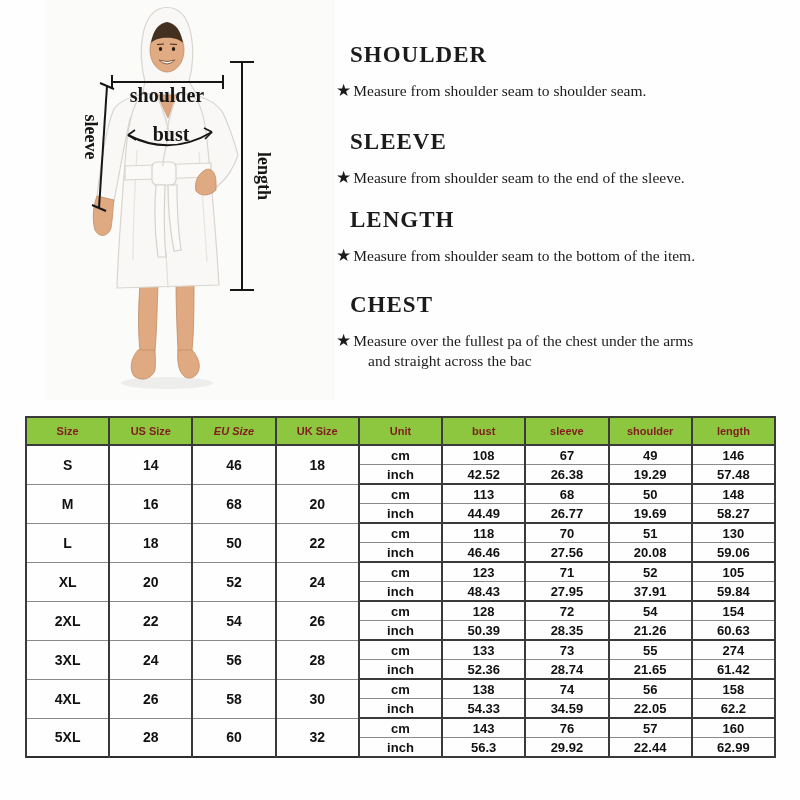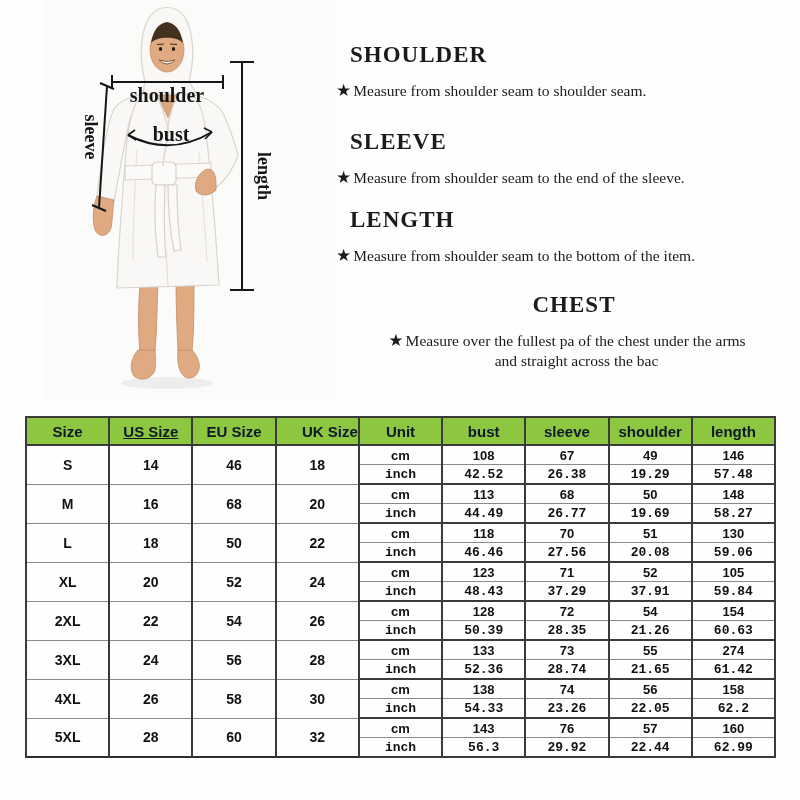--- a/index.html
+++ b/index.html
@@ -18,45 +18,45 @@
   .guide-section { position:absolute; left:0; width:100%; }
   .guide-title {
     font-family:"Liberation Serif", serif;
     font-size:23px; letter-spacing:1px; margin:0 0 0 14px; color:#1b1b1b;
   }
   .guide-line {
     font-family:Liberation Serif, serif;
     font-size:15.5px; margin:0; color:#1b1b1b; line-height:20px; white-space:nowrap;
   }
   .star { font-size:17px; margin-right:2px; }
-  .guide-line2 { margin-left:19px; }
+  .guide-line2 { margin-left:32px; }
   .sec-1 { top:42px; }
   .sec-2 { top:129px; }
   .sec-3 { top:207px; }
-  .sec-4 { top:292px;text-align:center; }
+  .sec-4 { top:292px; }
   .guide-section .guide-line { margin-top:13px; }
 
   
   table.size-table {
     position:absolute; left:25px; top:416px; width:751px;
     border-collapse:collapse; table-layout:fixed;
     font-family:"Liberation Sans", sans-serif;
   }
   .size-table th {
-    height:26px; font-size:15px; font-weight:bold; color:#0f172a;
+    height:26px; font-size:11px; font-weight:bold; color:#7f1d1d;
     border:2px solid #3a3a3a; text-align:center; padding:0;
   }
   .size-table td {
     height:18px; font-size:13px; font-weight:bold; color:#111;
     text-align:center; vertical-align:middle; padding:0;
     border-left:2px solid #3a3a3a; border-right:2px solid #3a3a3a;
   }
   .size-table { border:2px solid #2d2d2d; }
   tr.cm-row td { border-bottom:1px solid #8a8a8a; }
-  tr.inch-row td { border-bottom:2px solid #3a3a3a;font-family:Liberation Mono, monospace; }
+  tr.inch-row td { border-bottom:2px solid #3a3a3a; }
   td.group-cell { border-bottom:2px solid #3a3a3a; font-size:14px; }
 </style>
 </head>
 <body>
 
 <div class="canvas">
 
   <div class="photo-area">
     <svg width="290" height="400" viewBox="0 0 290 400">
       <rect x="0" y="0" width="290" height="400" fill="#fbfbfa"></rect>
@@ -160,23 +160,23 @@
       <h2 class="guide-title">CHEST</h2>
       <p class="guide-line"><span class="star">★</span><span>Measure over the fullest pa of the chest under the arms</span><br>
       <span class="guide-line2">and straight across the bac</span></p>
     </div>
   </div>
 
   <table class="size-table">
     <thead>
       <tr>
         <th style="background: rgb(141, 198, 63);">Size</th>
-        <th style="background: rgb(141, 198, 63); text-decoration: underline;">US Size</th>
-        <th style="background: rgb(141, 198, 63);">EU Size</th>
-        <th style="background: rgb(141, 198, 63); text-align: right;">UK Size</th>
+        <th style="background: rgb(141, 198, 63);">US Size</th>
+        <th style="background: rgb(141, 198, 63); font-style: italic;">EU Size</th>
+        <th style="background: rgb(141, 198, 63);">UK Size</th>
         <th style="background: rgb(141, 198, 63); margin-top: 8px;">Unit</th>
         <th style="background: rgb(141, 198, 63);">bust</th>
         <th style="background: rgb(141, 198, 63);">sleeve</th>
         <th style="background: rgb(141, 198, 63);">shoulder</th>
         <th style="background: rgb(141, 198, 63);">length</th>
       </tr>
     </thead>
     <tbody id="size-table-body">
         <tr class="cm-row">
           <td rowspan="2" class="group-cell">S</td>
@@ -239,21 +239,21 @@
           <td rowspan="2" class="group-cell">24</td>
           <td>cm</td>
           <td>123</td>
           <td>71</td>
           <td>52</td>
           <td>105</td>
         </tr>
         <tr class="inch-row">
           <td>inch</td>
           <td>48.43</td>
-          <td>37.29</td>
+          <td>27.95</td>
           <td>37.91</td>
           <td>59.84</td>
         </tr>
         <tr class="cm-row">
           <td rowspan="2" class="group-cell">2XL</td>
           <td rowspan="2" class="group-cell">22</td>
           <td rowspan="2" class="group-cell">54</td>
           <td rowspan="2" class="group-cell">26</td>
           <td>cm</td>
           <td>128</td>
@@ -293,21 +293,21 @@
           <td rowspan="2" class="group-cell">30</td>
           <td>cm</td>
           <td>138</td>
           <td>74</td>
           <td>56</td>
           <td>158</td>
         </tr>
         <tr class="inch-row">
           <td>inch</td>
           <td>54.33</td>
-          <td>23.26</td>
+          <td>34.59</td>
           <td>22.05</td>
           <td>62.2</td>
         </tr>
         <tr class="cm-row">
           <td rowspan="2" class="group-cell">5XL</td>
           <td rowspan="2" class="group-cell">28</td>
           <td rowspan="2" class="group-cell">60</td>
           <td rowspan="2" class="group-cell">32</td>
           <td>cm</td>
           <td>143</td>

